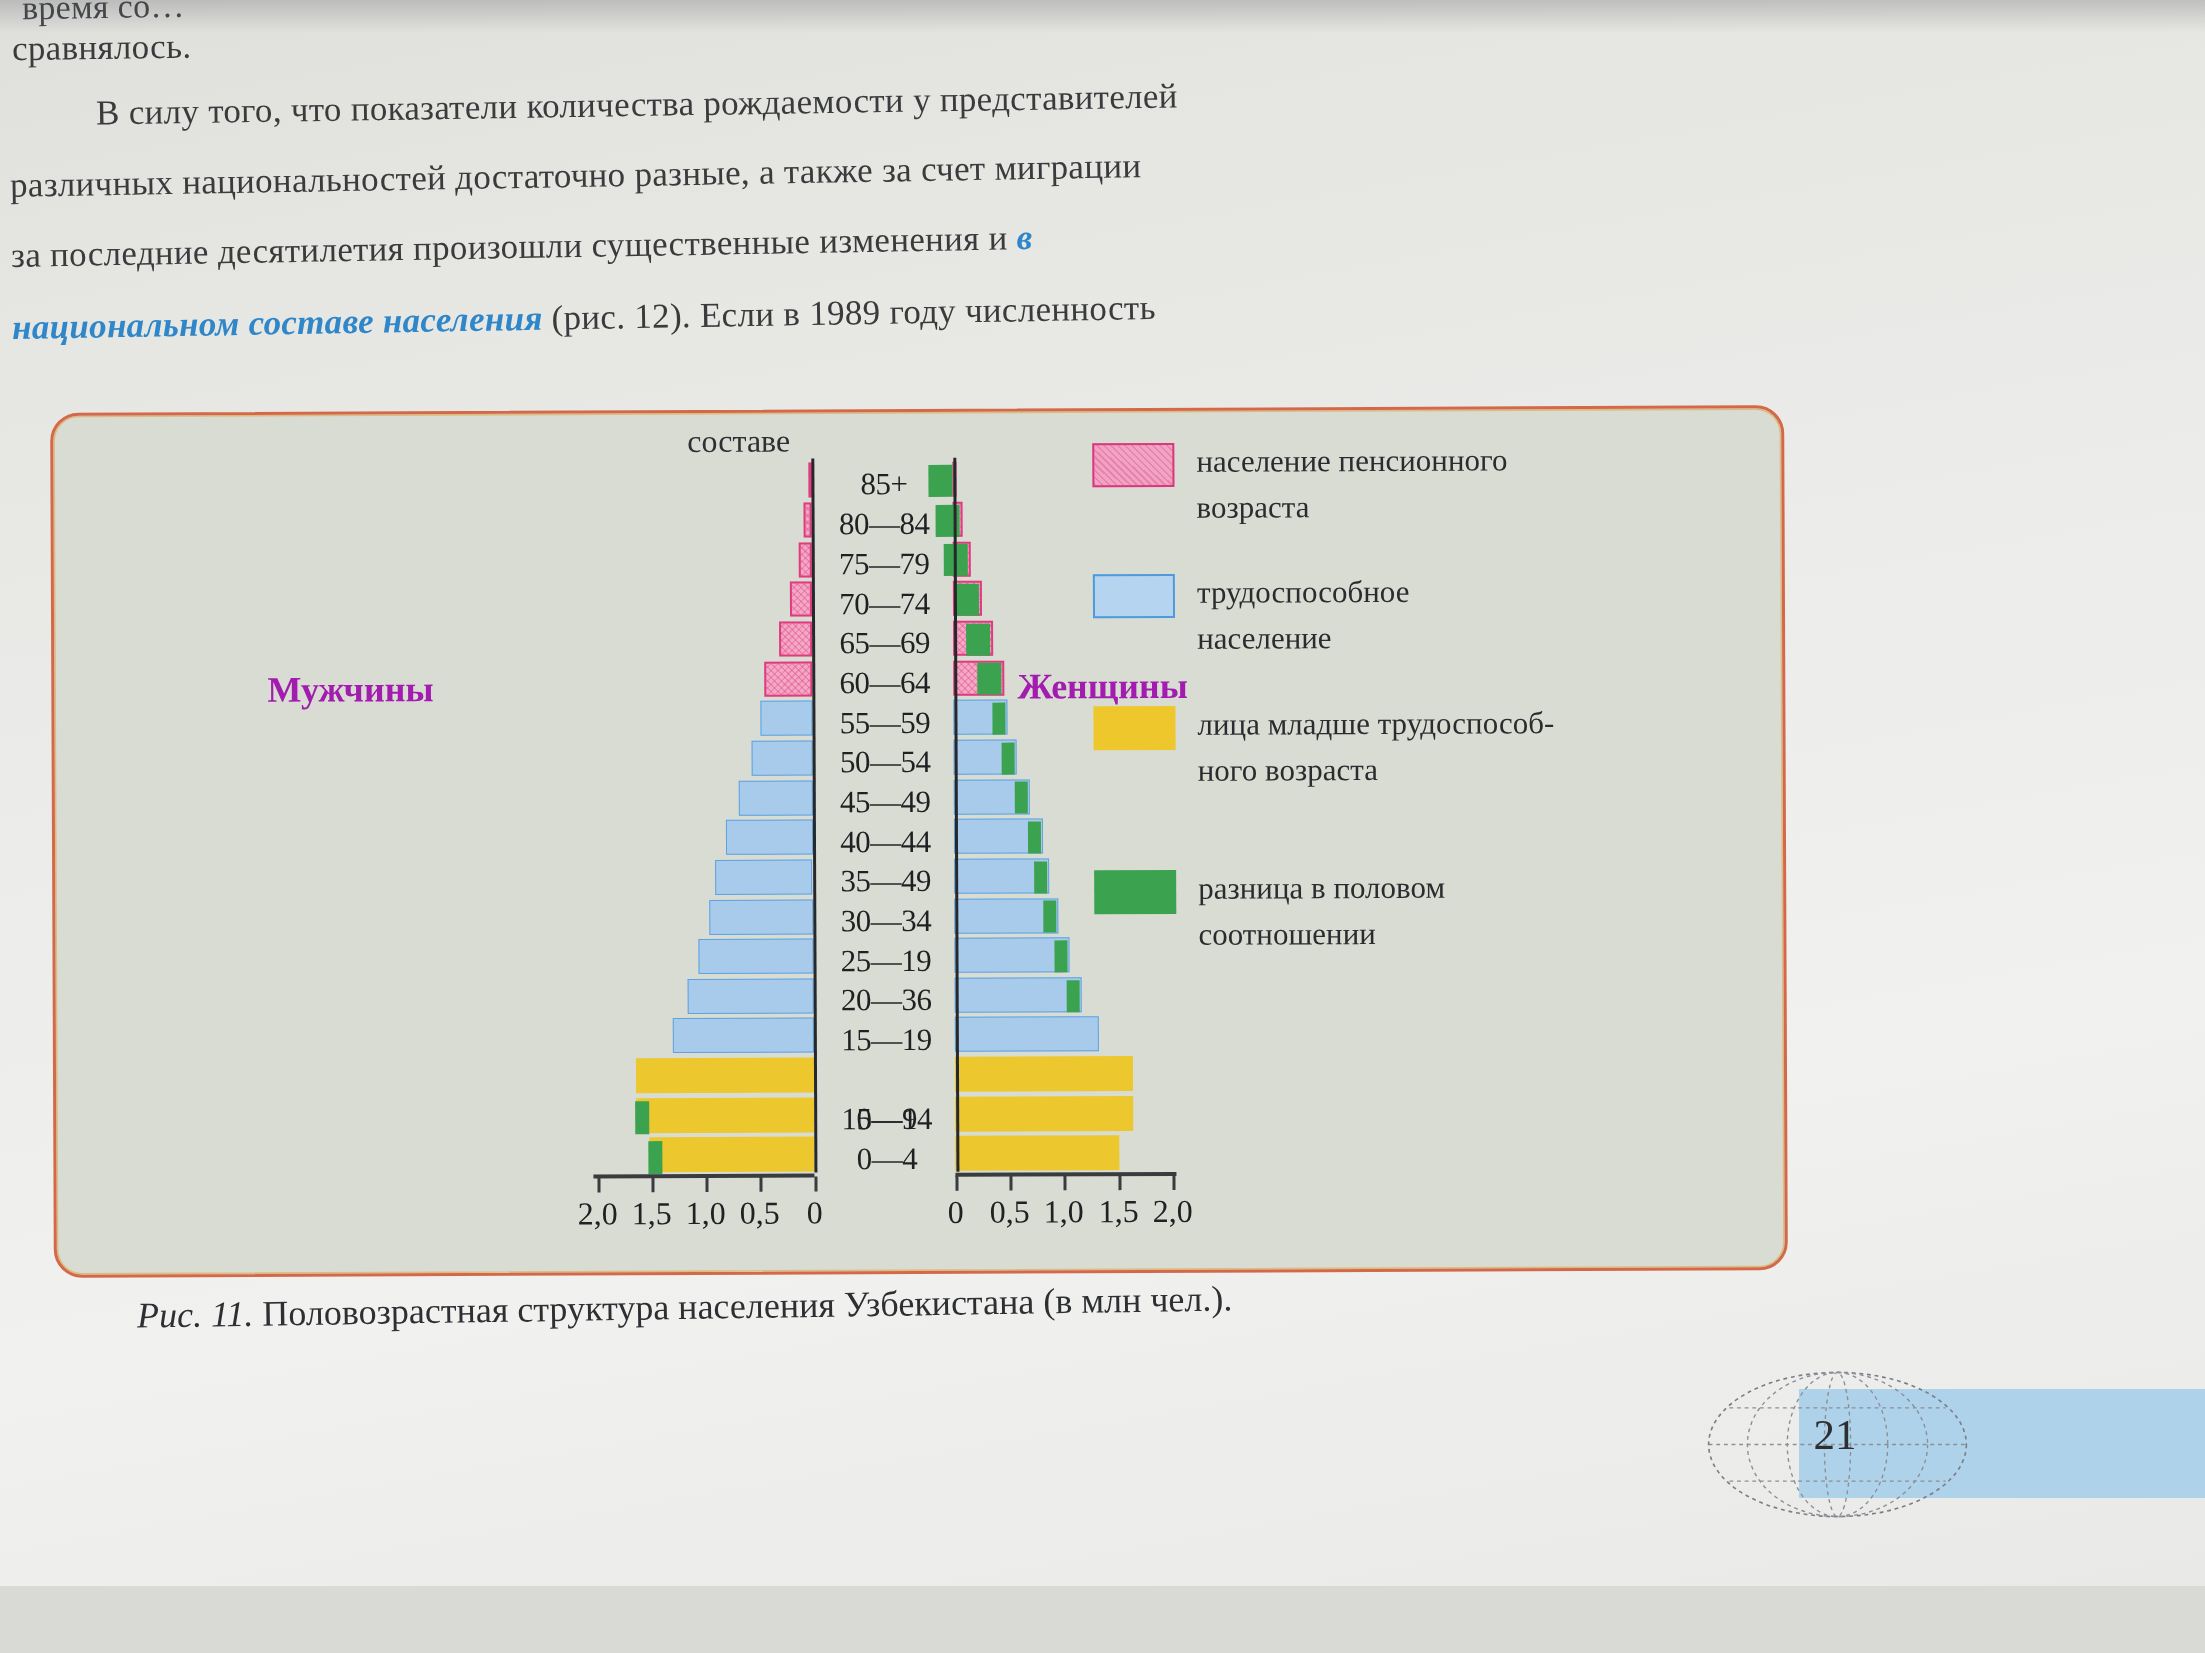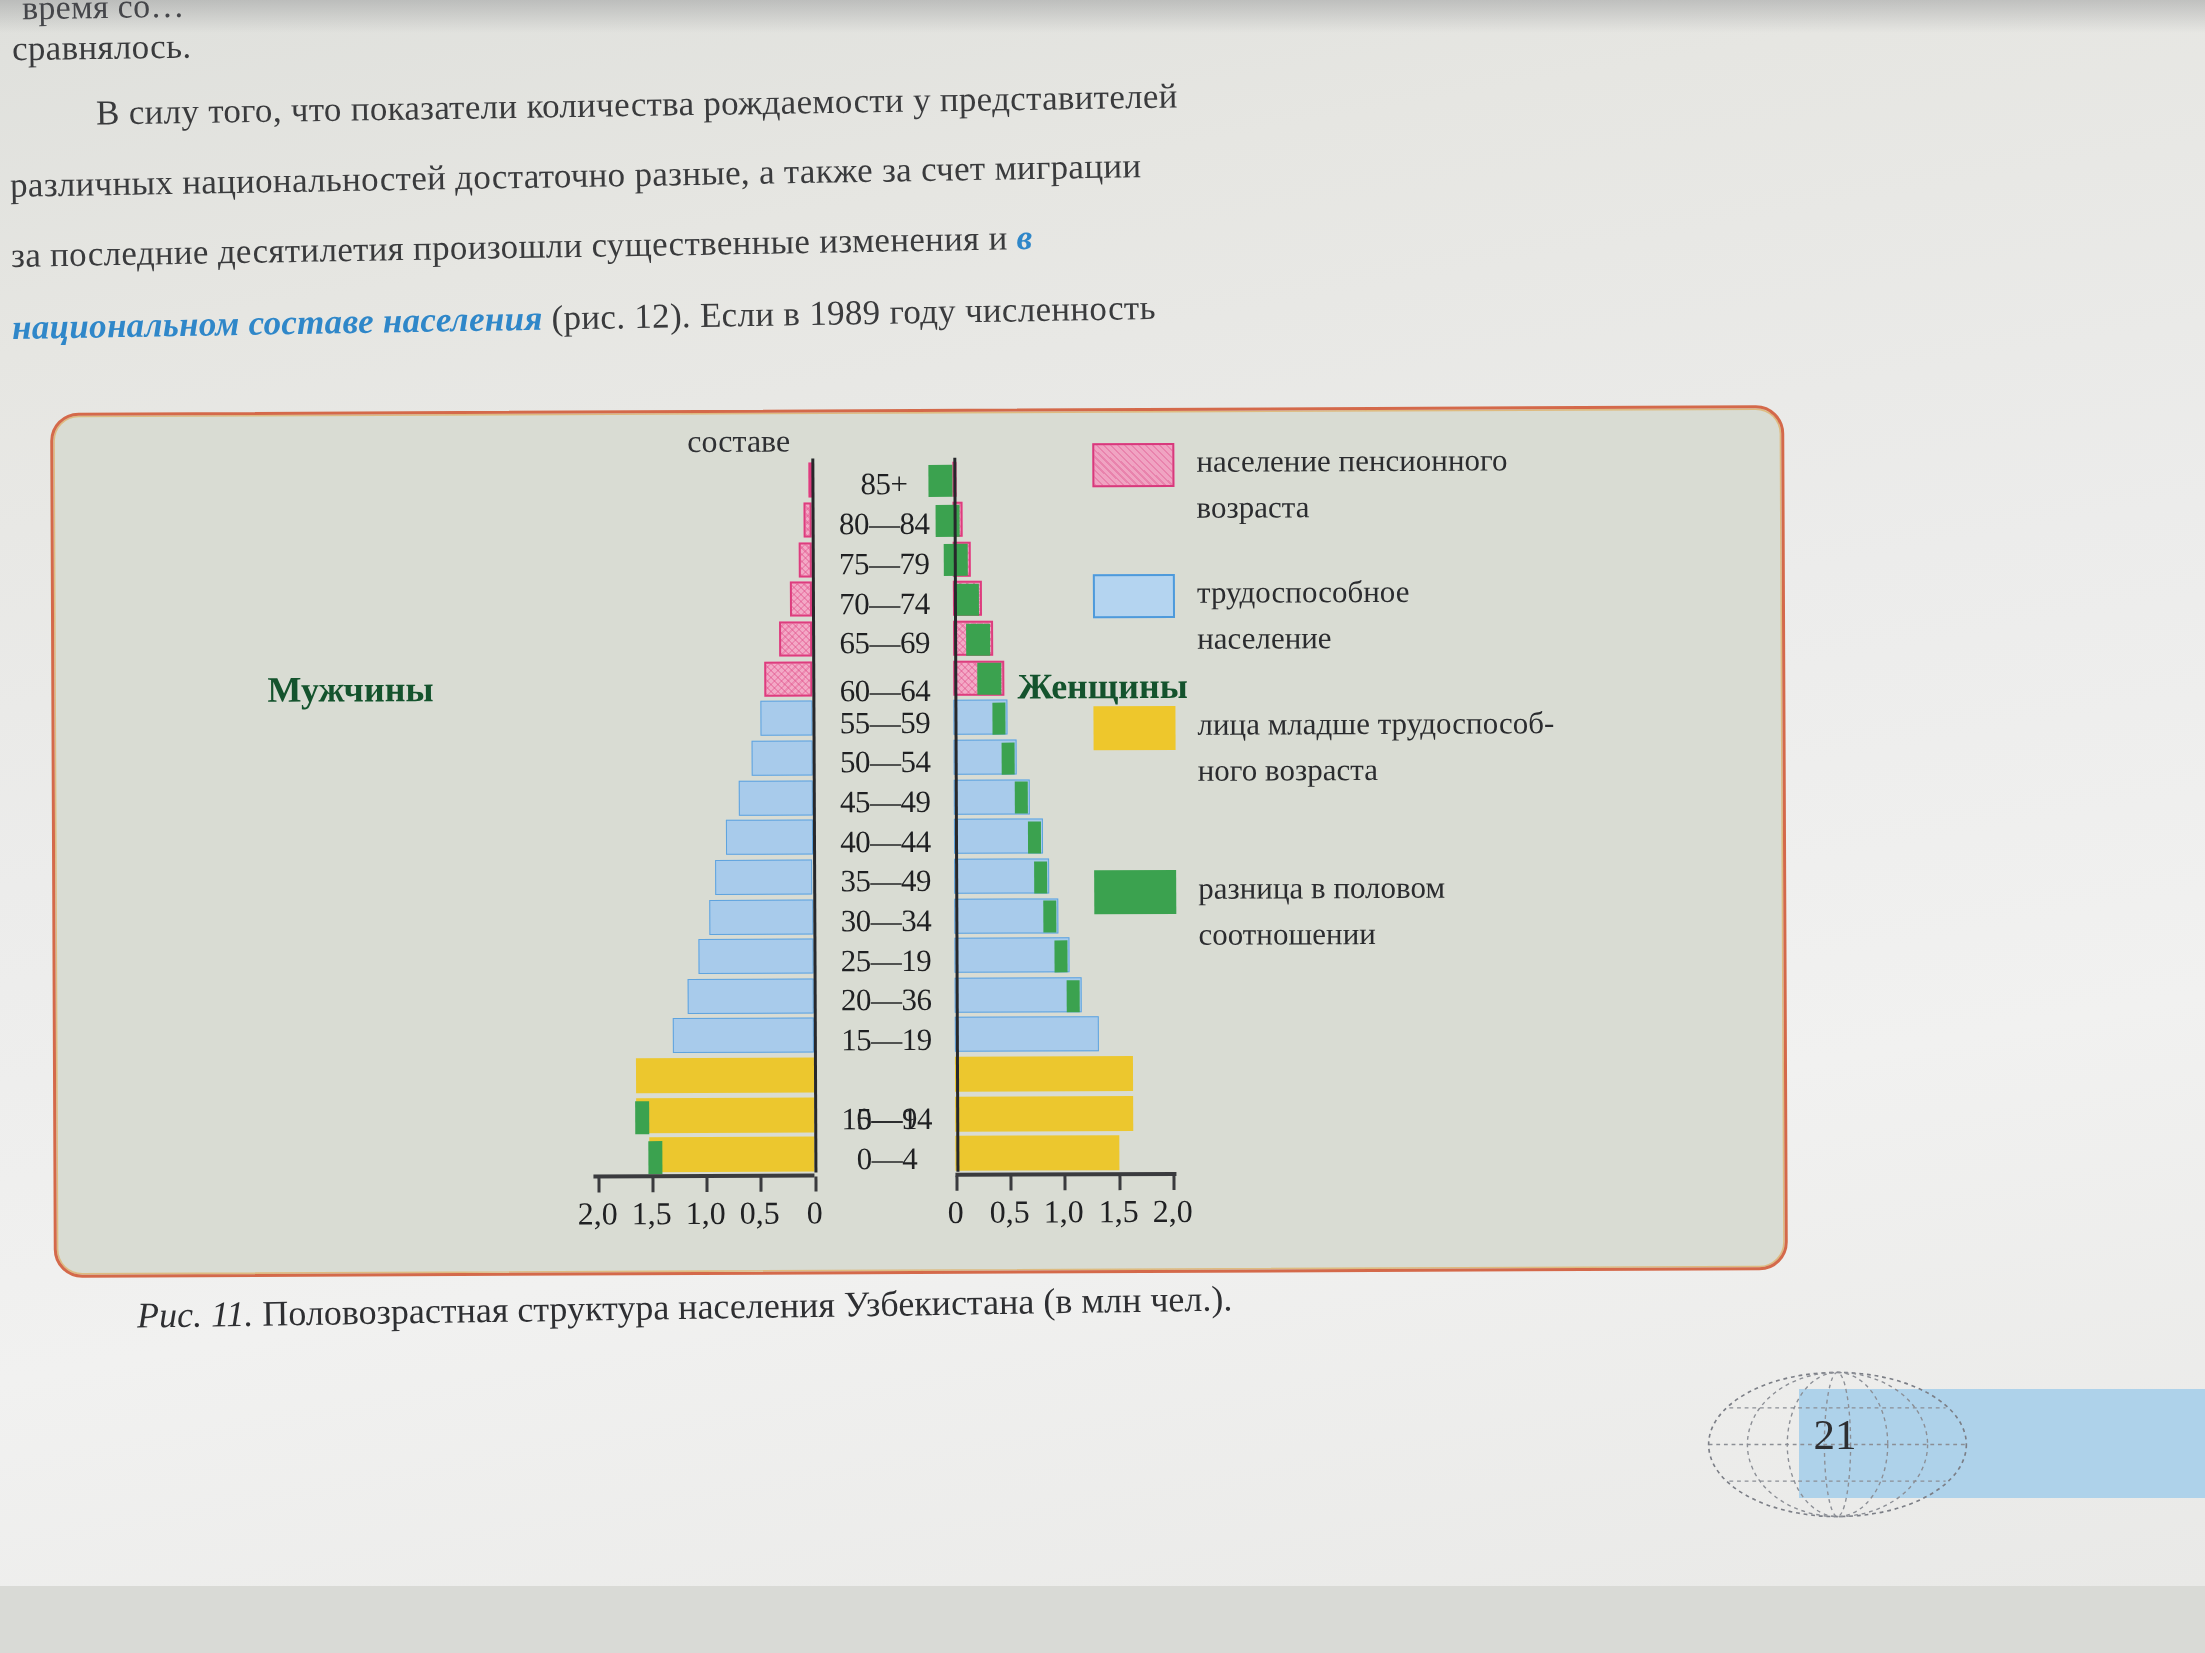--- a/index.html
+++ b/index.html
@@ -34,21 +34,21 @@
     box-shadow:0 0 0 1.6px rgba(226,160,60,.55) inset;
     transform:rotate(-0.25deg);
   }
   #plot{position:absolute;left:0;top:0;width:1728px;height:859px;}
 
   .axis-title{
     position:absolute;font-size:32px;color:#2f3033;left:634px;top:9.8px;
     font-family:"Liberation Serif", serif;
   }
   .side-label{
-    position:absolute;font-size:36px;font-weight:bold;color:#14532d;
+    position:absolute;font-size:36px;font-weight:bold;color:#a21caf;
     font-family:"Liberation Serif", serif;
   }
   #lbl-male{left:213px;top:254px;}
   #lbl-female{left:963px;top:254px;}
 
   
   #agecol{
     position:absolute;left:758px;top:46px;width:145px;height:714px;
   }
   #agecol .vline{
@@ -202,21 +202,21 @@
       </div>
 
     <div id="agecol">
       <div class="vline" id="vl-left"></div>
       <div class="vline" id="vl-right"></div>
     <div class="age-row" style="top: 3.8px;">85+</div>
         <div class="age-row" style="top: 43px;">80—84</div>
         <div class="age-row" style="top: 83px;">75—79</div>
         <div class="age-row" style="top: 123px;">70—74</div>
         <div class="age-row" style="top: 162px;">65—69</div>
-        <div class="age-row" style="top: 202px; margin-top: 8px;">60—64</div>
+        <div class="age-row" style="top: 202px;">60—64</div>
         <div class="age-row" style="top: 242px;">55—59</div>
         <div class="age-row" style="top: 281px;">50—54</div>
         <div class="age-row" style="top: 321px;">45—49</div>
         <div class="age-row" style="top: 361px;">40—44</div>
         <div class="age-row" style="top: 400px;">35—49</div>
         <div class="age-row" style="top: 440px;">30—34</div>
         <div class="age-row" style="top: 480px;">25—19</div>
         <div class="age-row" style="top: 519px;">20—36</div>
         <div class="age-row" style="top: 559px; text-align: center;">15—19</div>
         <div class="age-row" style="top: 599px; margin-top: 39px;">10—14</div>

